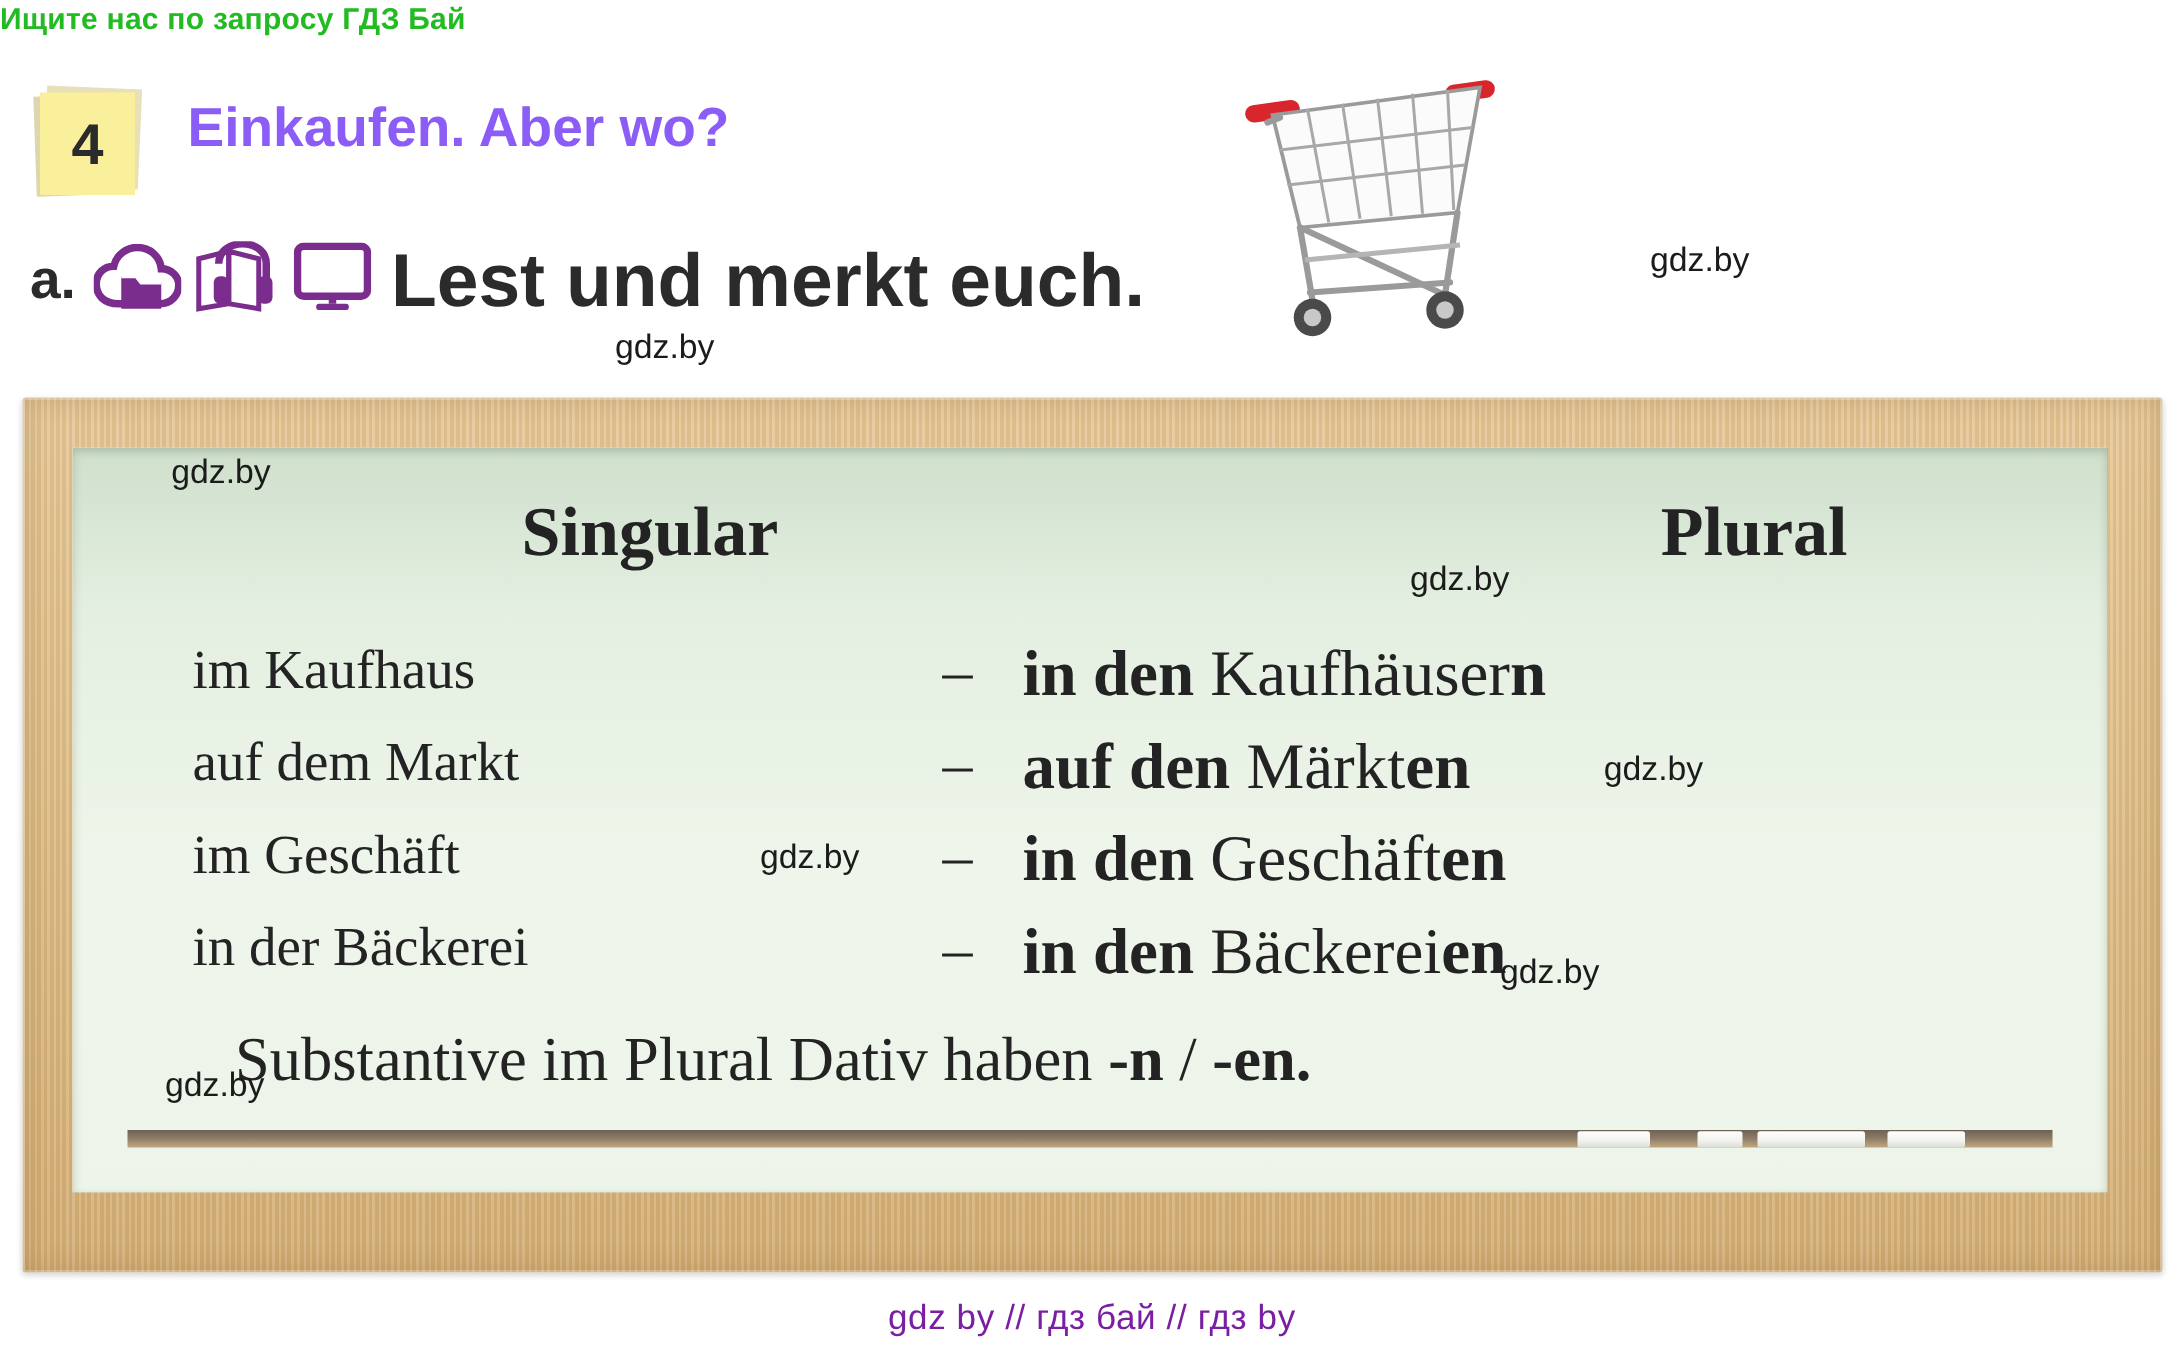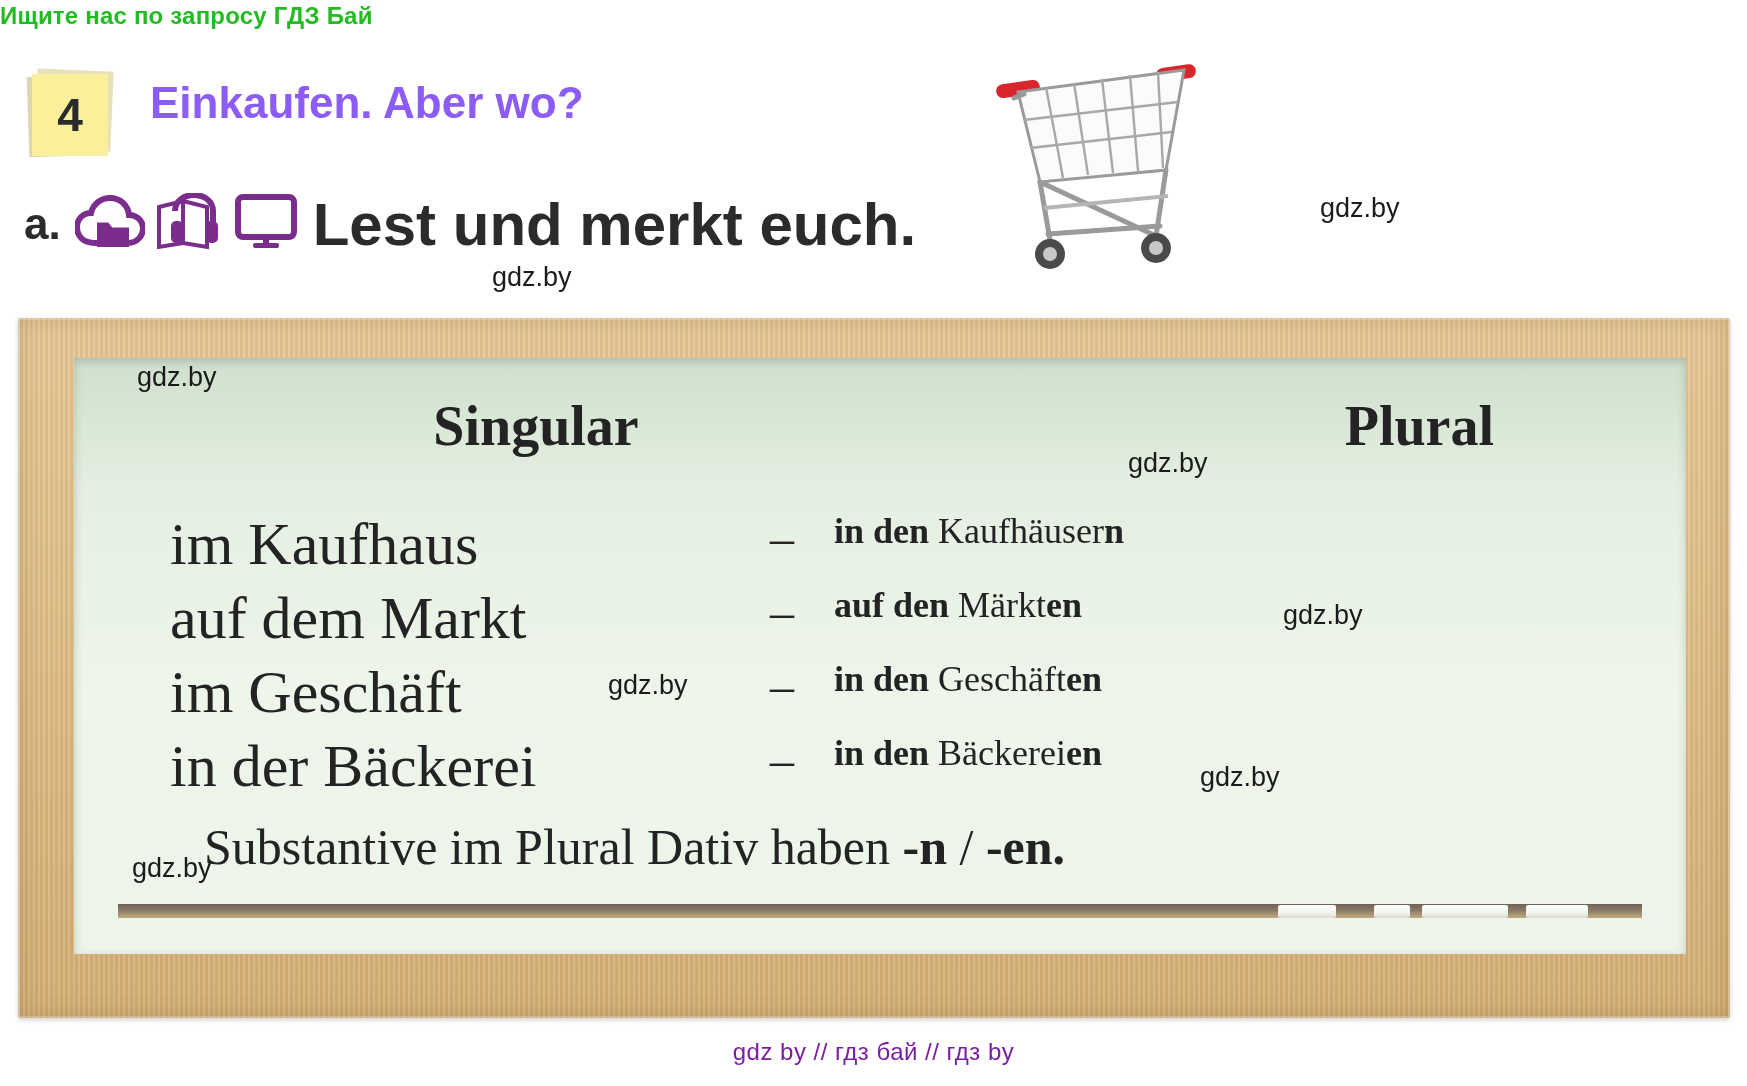--- a/index.html
+++ b/index.html
@@ -152,21 +152,21 @@
     width: 1712px;
     height: 700px;
     background:
       repeating-linear-gradient(90deg,
         rgba(255,255,255,0.12) 0px, rgba(255,255,255,0.12) 2px,
         rgba(150,110,60,0.10) 2px, rgba(150,110,60,0.10) 5px),
       linear-gradient(180deg, #e5c796 0%, #dfbe88 40%, #d3ae74 100%);
     border-radius: 3px;
     box-shadow: 0 2px 5px rgba(0,0,0,.18);
     box-sizing: border-box;
-    padding: 40px 44px 64px 56px;
+    padding: 40px 44px 64px 40px;
   }
   .board-inner-shadow {
     position: absolute;
     inset: 0;
     border-radius: 3px;
     box-shadow: inset 0 0 0 2px rgba(255,255,255,.25),
                 inset 0 0 22px rgba(120,85,40,.25);
     pointer-events: none;
   }
   .board-surface {
@@ -228,39 +228,39 @@
   }
   .pair-row {
     position: relative;
     height: 74px;
   }
   .sing-cell {
     position: absolute;
     left: 96px;
     width: 600px;
     font-family: "Liberation Serif", serif;
-    font-size: 60px;
+    font-size: 44px;
     color: #232323;
     white-space: nowrap;
   }
   .dash-cell {
     position: absolute;
     left: 668px;
     width: 80px;
     text-align: center;
     font-family: "Liberation Serif", serif;
     font-size: 48px;
     color: #232323;
   }
   .plur-cell {
     position: absolute;
     left: 760px;
     width: 780px;
     font-family: "Liberation Serif", serif;
-    font-size: 36px;
+    font-size: 52px;
     color: #232323;
     white-space: nowrap;
   }
   .plur-cell b, .sing-cell b { font-weight: bold; }
 
   .rule-line {
     position: absolute;
     left: 130px;
     top: 460px;
     font-family: "Liberation Serif", serif;
@@ -272,21 +272,21 @@
 
   
   .footer {
     position: absolute;
     left: 0;
     top: 1038px;
     width: 1747px;
     text-align: center;
     color: #7a1fa2;
     font-family: "Liberation Sans", sans-serif;
-    font-size: 24px;
+    font-size: 28px;
     letter-spacing: .5px;
   }
   .footer .sep { color: #7a1fa2; }
 </style>
 </head>
 <body>
 
 <div class="search-line">Ищите нас по запросу ГДЗ Бай</div>
 
 <div class="task-header">

